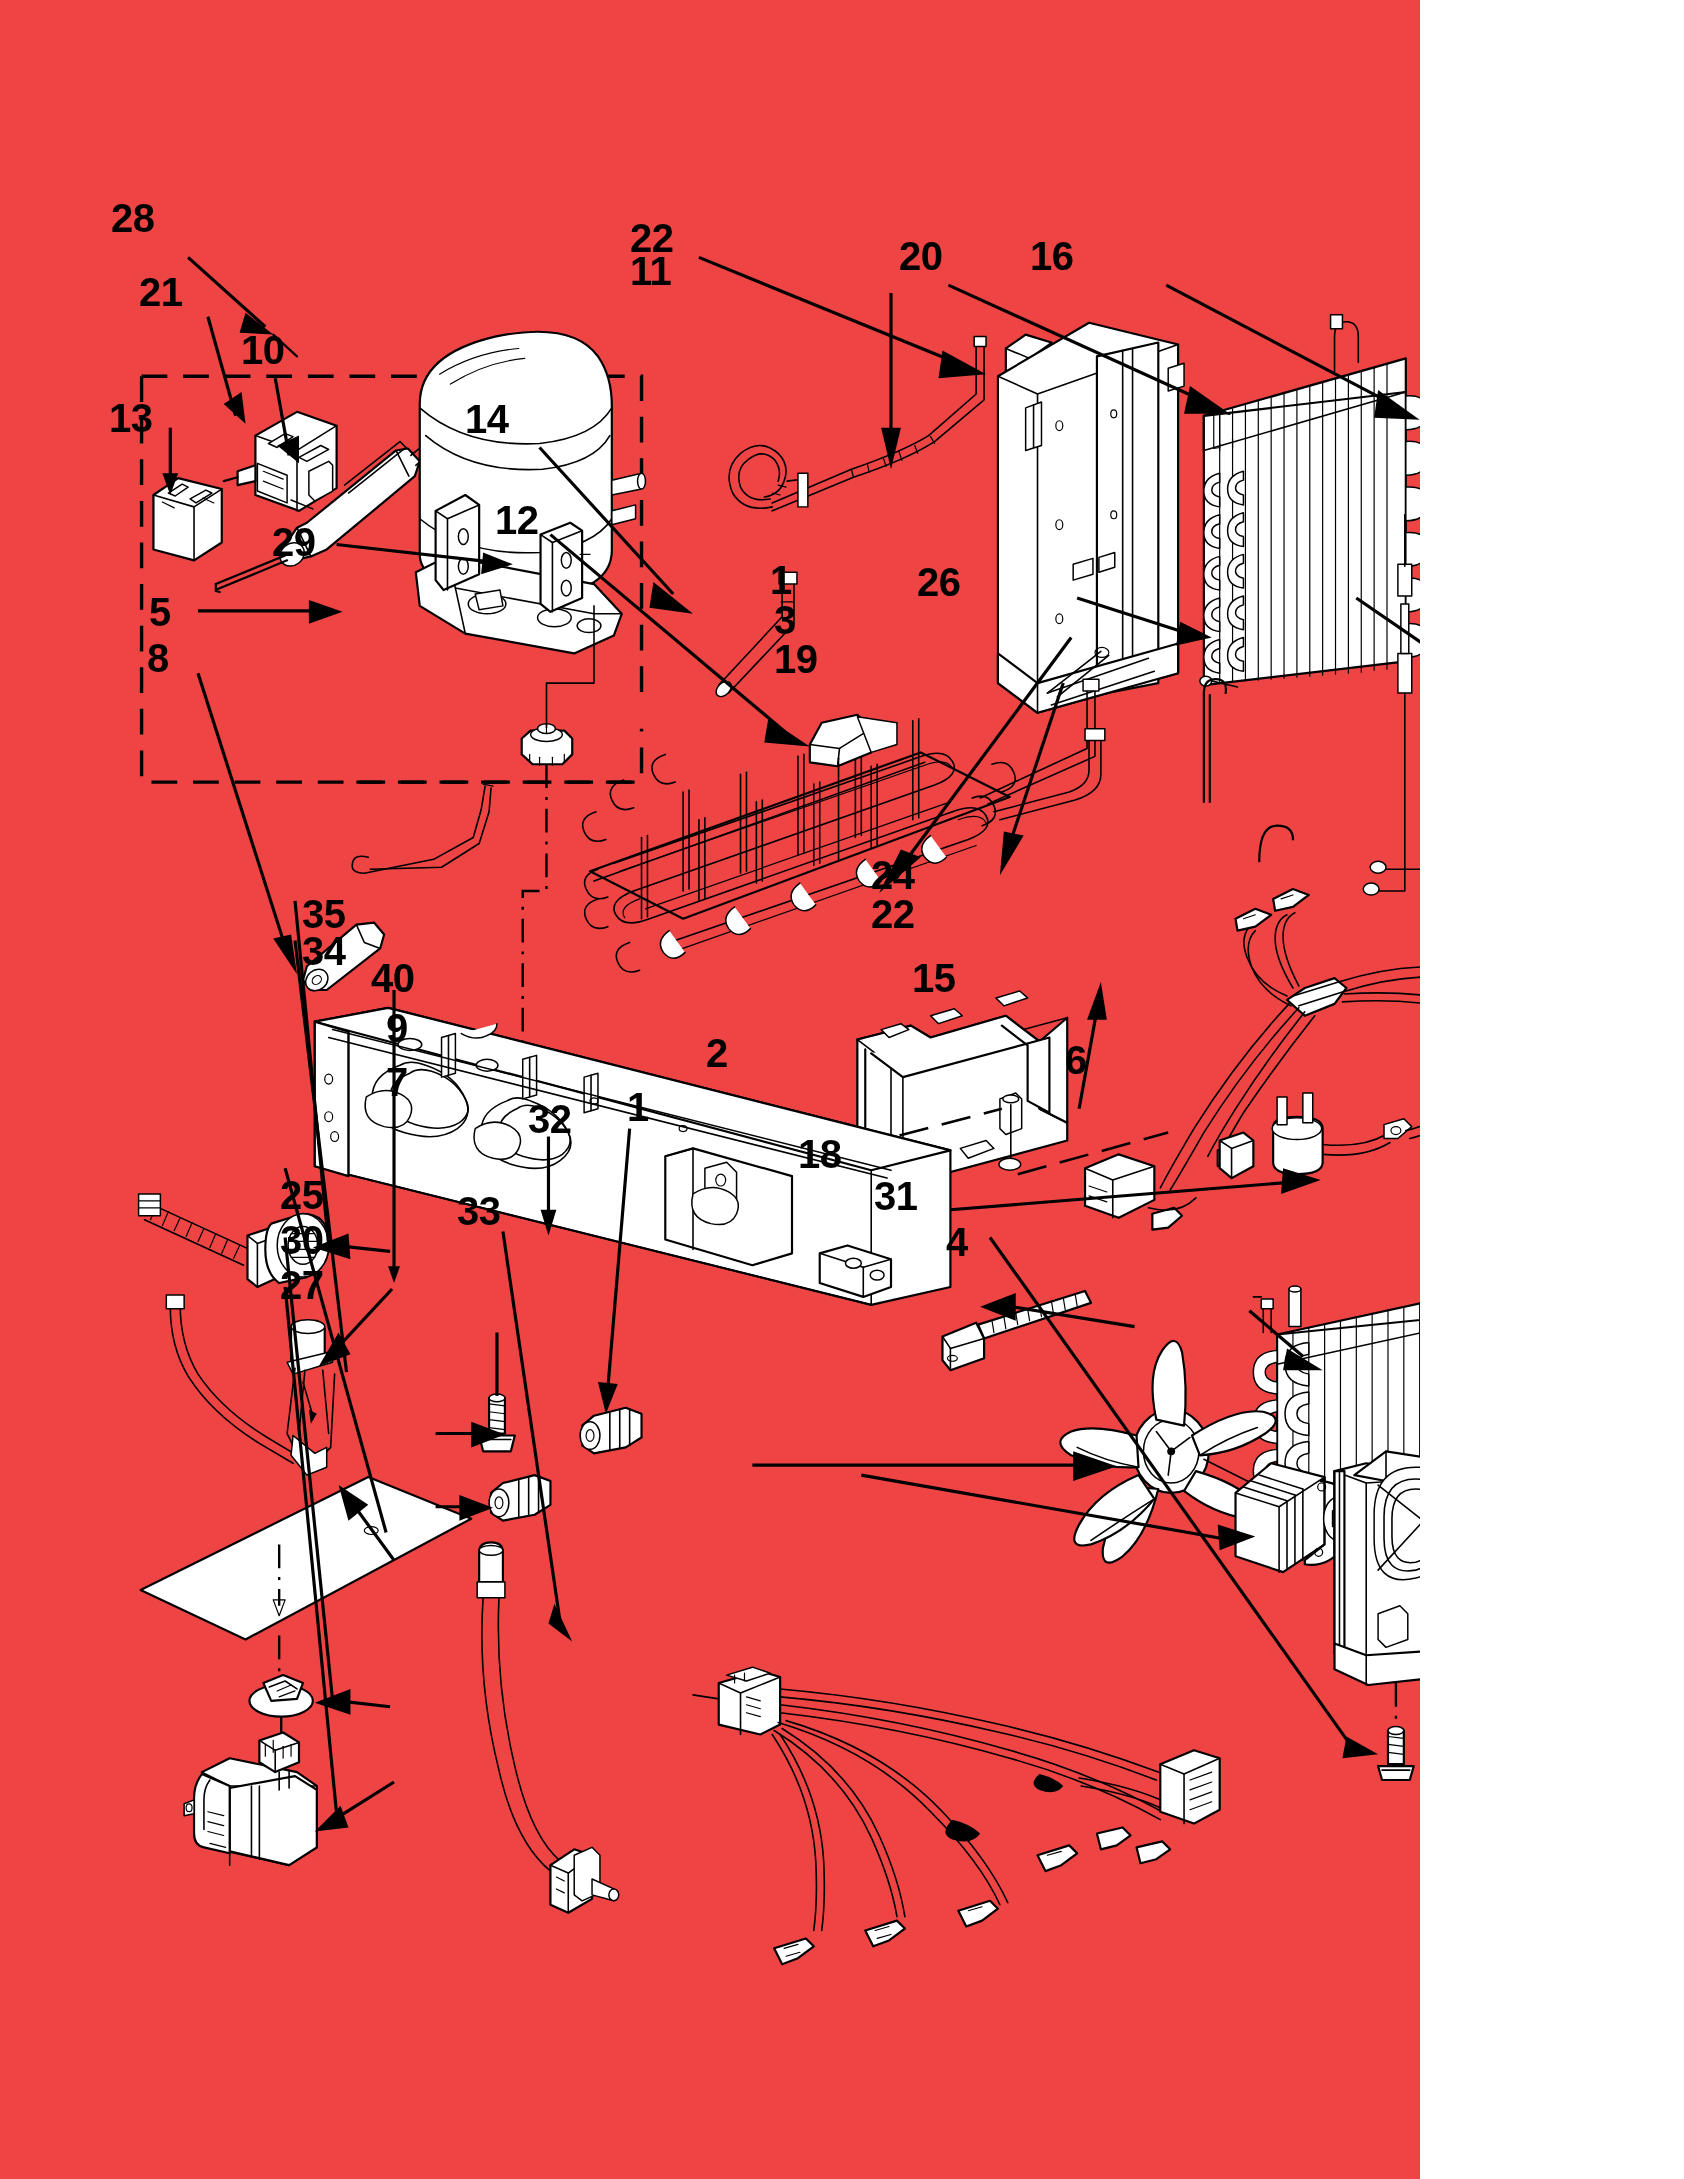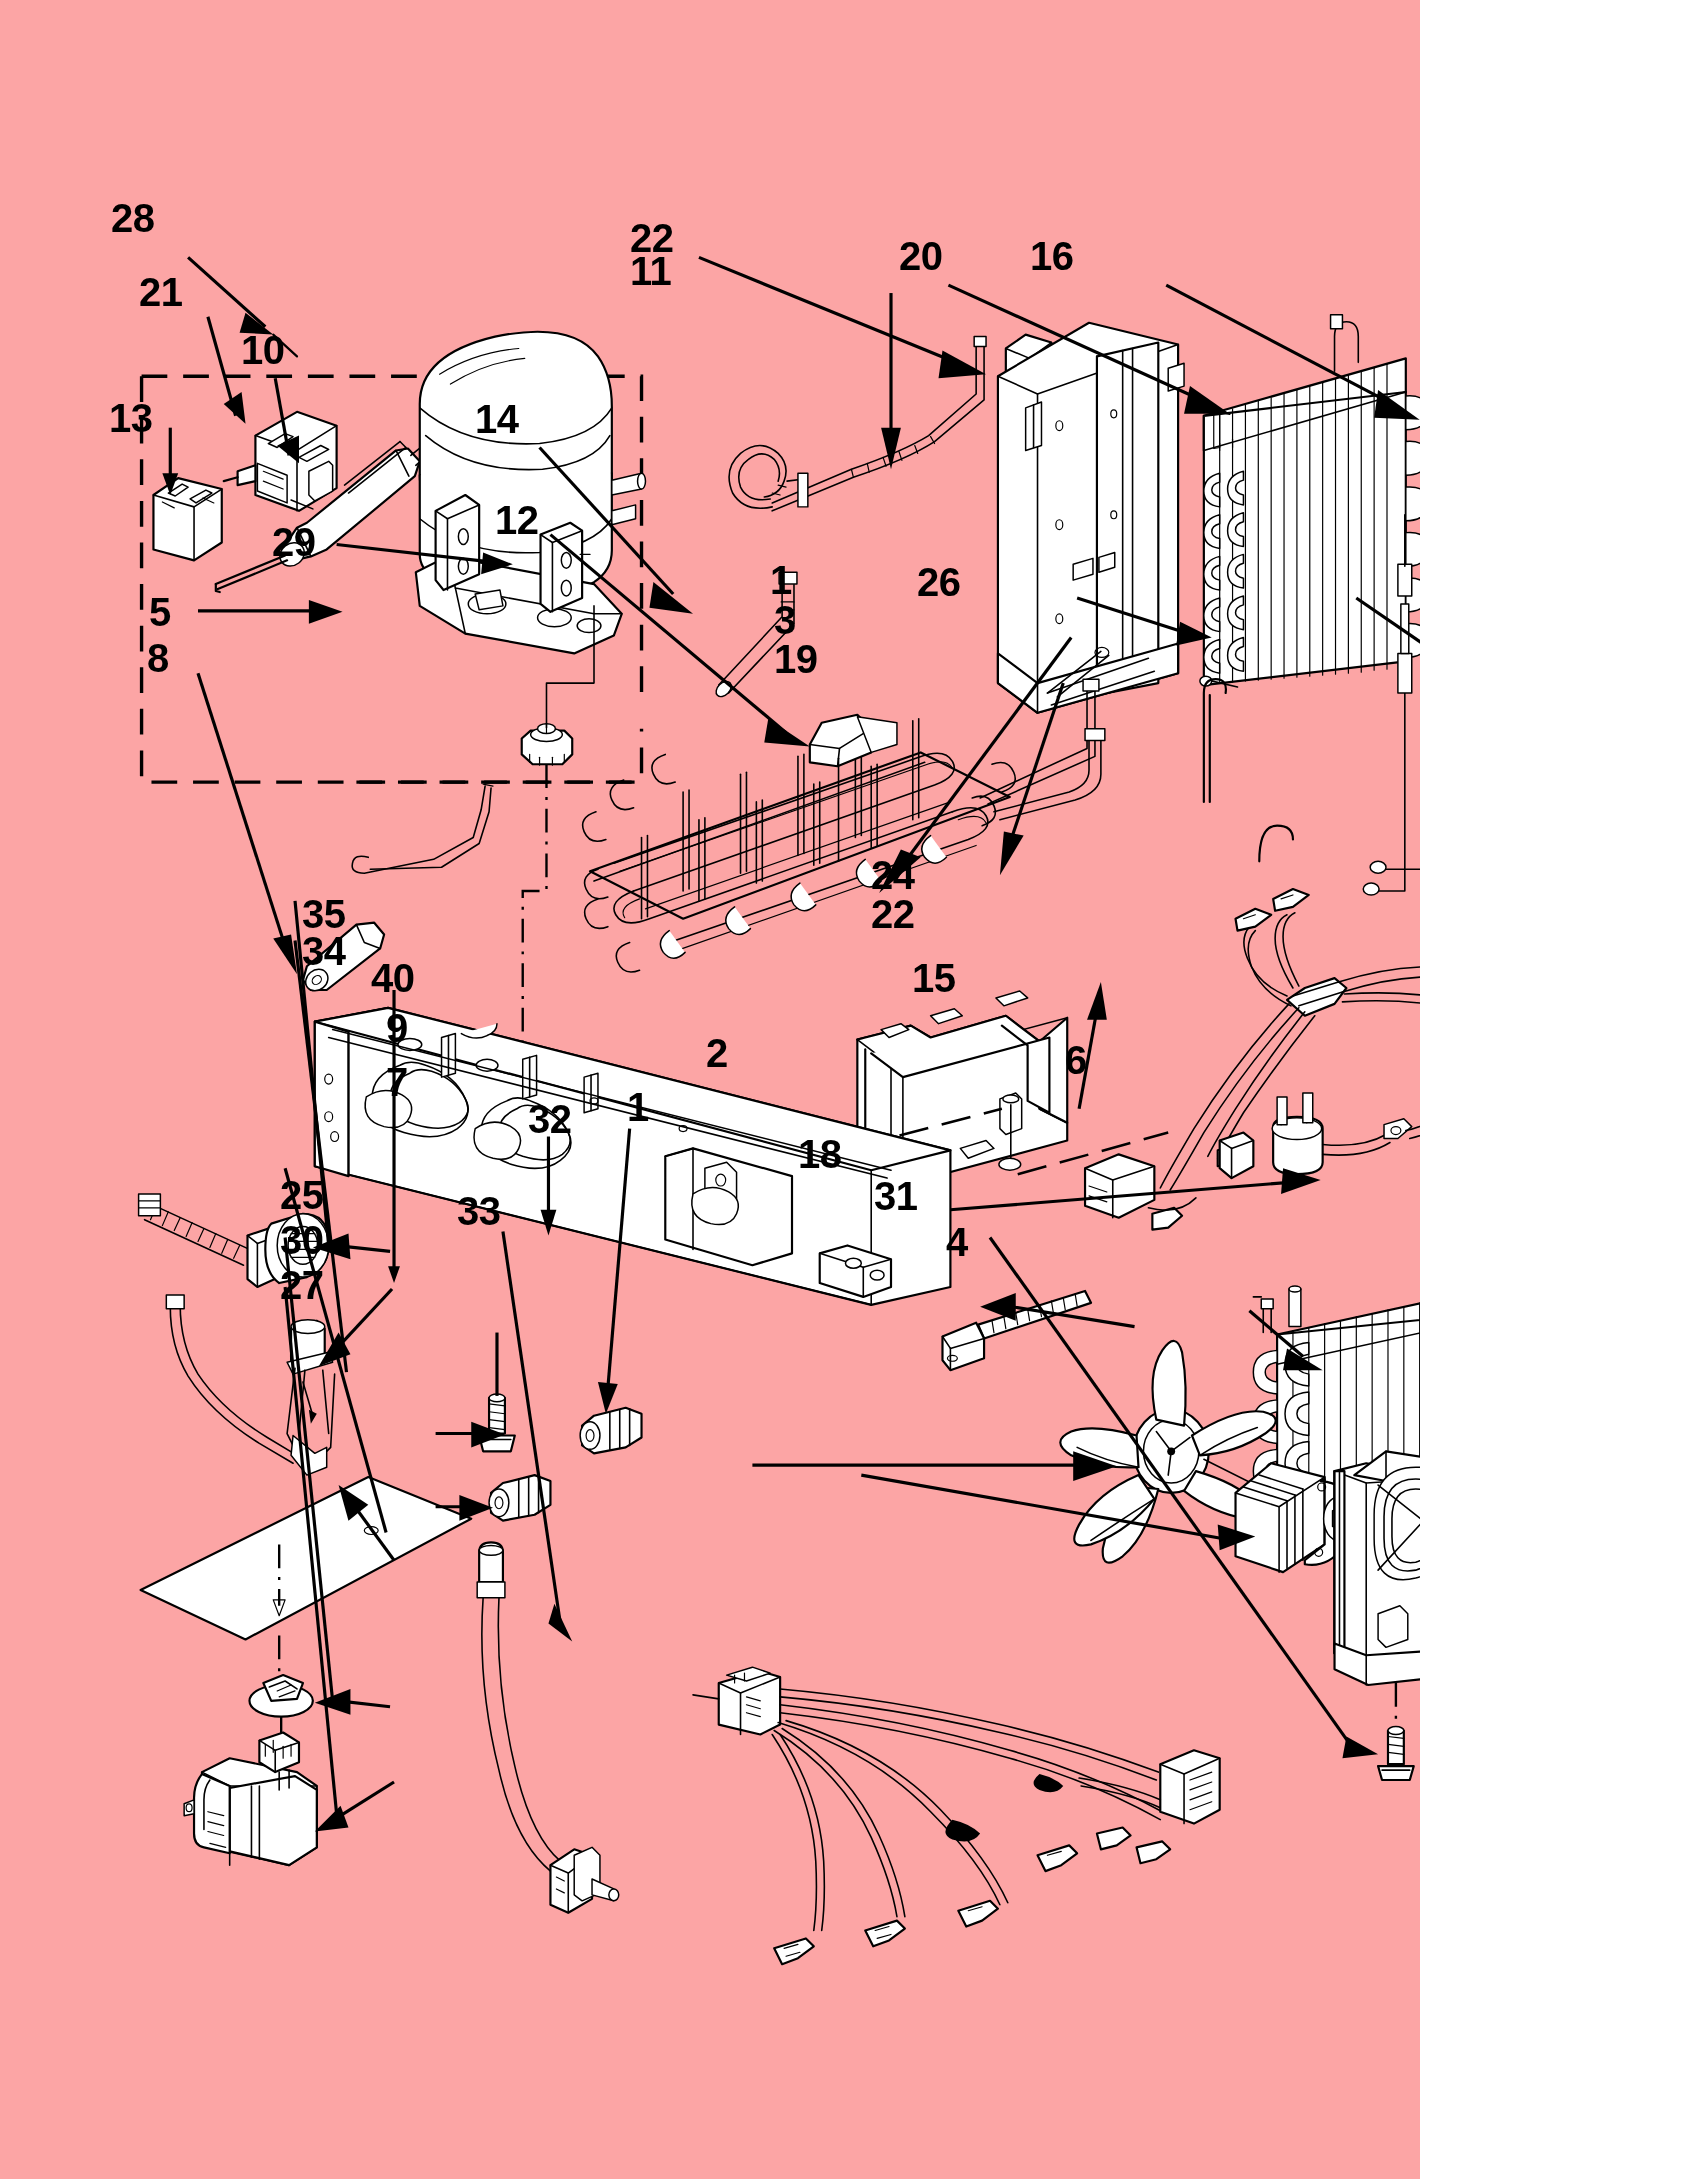--- a/index.html
+++ b/index.html
@@ -7,21 +7,21 @@
     padding: 0;
     background: #ffffff;
   }
   body {
     font-family: "Liberation Sans", sans-serif;
   }
   #diagram-root {
     position: relative;
     width: 1420px;
     height: 2179px;
-    background: #fca5a5;
+    background: #ef4444;
     overflow: hidden;
   }
   #parts-svg {
     position: absolute;
     left: 0;
     top: 0;
     width: 1684px;
     height: 2179px;
   }
   .cl {
@@ -1232,21 +1232,21 @@
   <div class="callout-label" style="left:280px; top:1220px;">30</div>
   <div class="callout-label" style="left:280px; top:1265px;">27</div>
   <div class="callout-label" style="left:371px; top:958px;">40</div>
   <div class="callout-label" style="left:386px; top:1008px;">9</div>
   <div class="callout-label" style="left:386px; top:1062px;">7</div>
   <div class="callout-label" style="left:627px; top:1087px;">1</div>
   <div class="callout-label" style="left:528px; top:1099px;">32</div>
   <div class="callout-label" style="left:457px; top:1191px;">33</div>
   <div class="callout-label" style="left:630px; top:218px;">22</div>
   <div class="callout-label" style="left:630px; top:251px;">11</div>
-  <div class="callout-label" style="left:475px; top:399px;">14</div>
+  <div class="callout-label" style="left:465px; top:399px;">14</div>
   <div class="callout-label" style="left:495px; top:500px;">12</div>
   <div class="callout-label" style="left:899px; top:236px;">20</div>
   <div class="callout-label" style="left:1030px; top:236px;text-align:center;">16</div>
   <div class="callout-label" style="left:774px; top:600px;">3</div>
   <div class="callout-label" style="left:770px; top:560px;">1</div>
   <div class="callout-label" style="left:917px; top:562px;">26</div>
   <div class="callout-label" style="left:774px; top:639px;">19</div>
   <div class="callout-label" style="left:871px; top:855px;">24</div>
   <div class="callout-label" style="left:871px; top:894px;">22</div>
   <div class="callout-label" style="left:912px; top:958px;">15</div>

